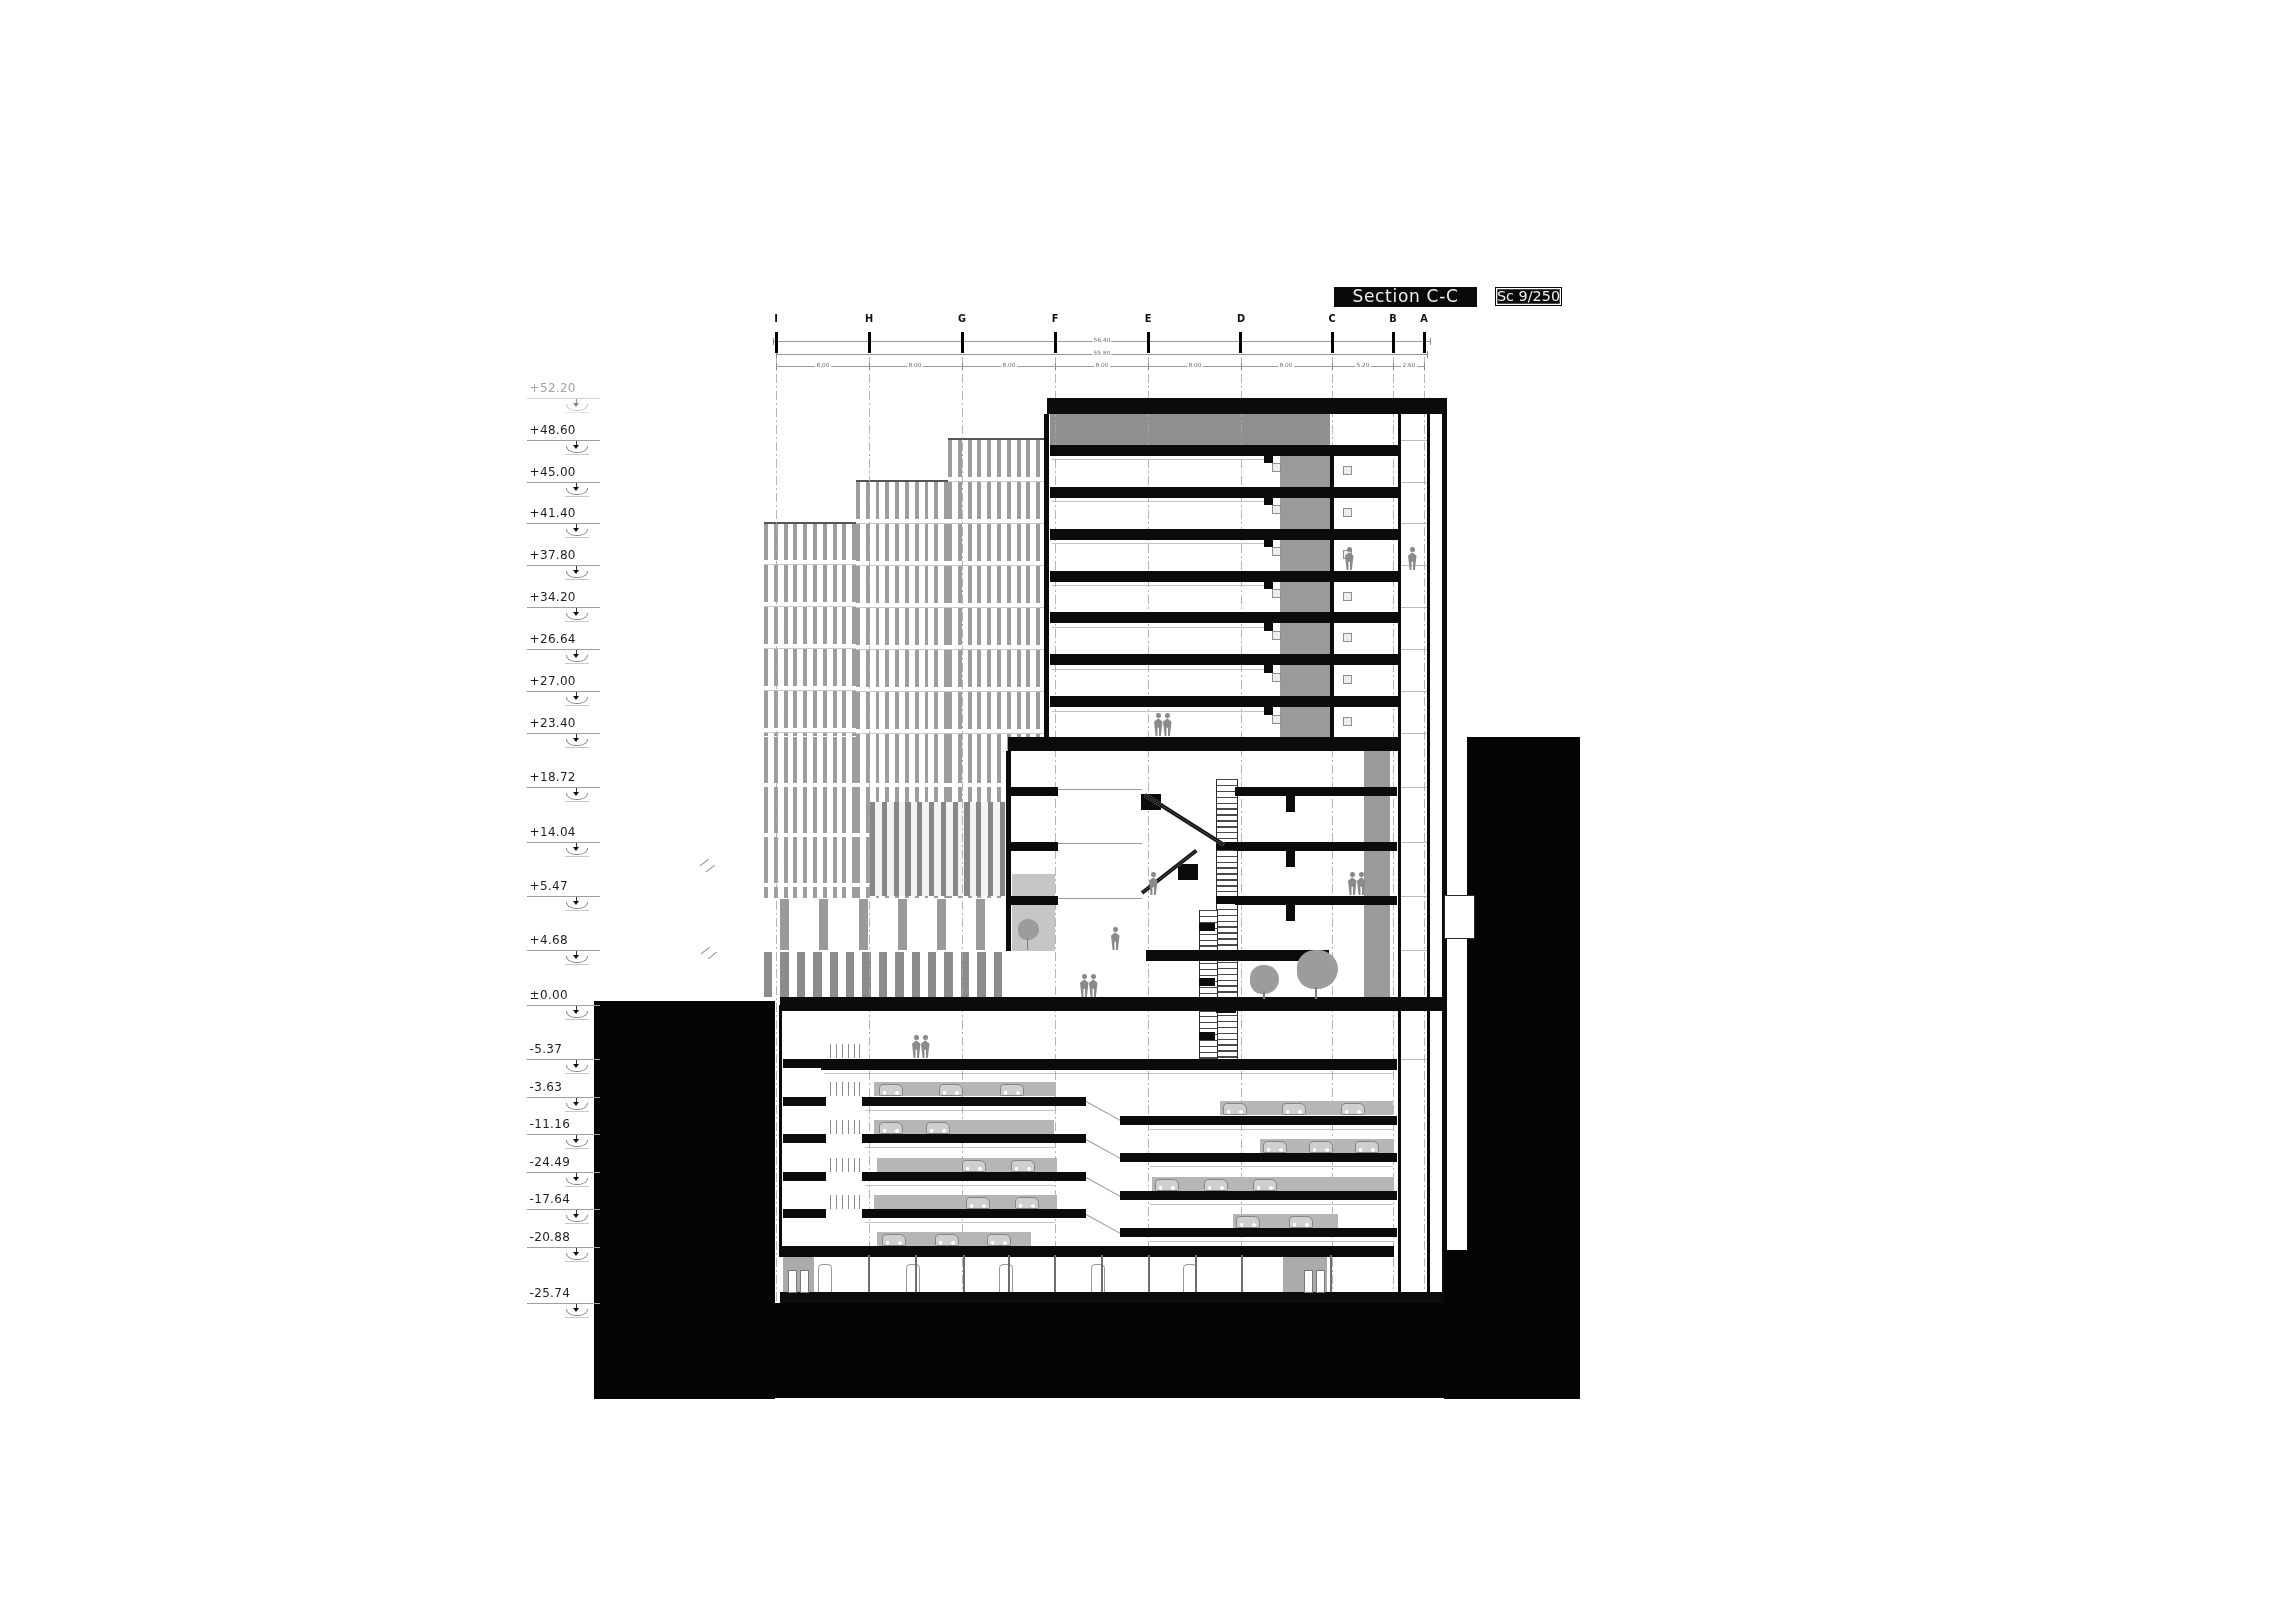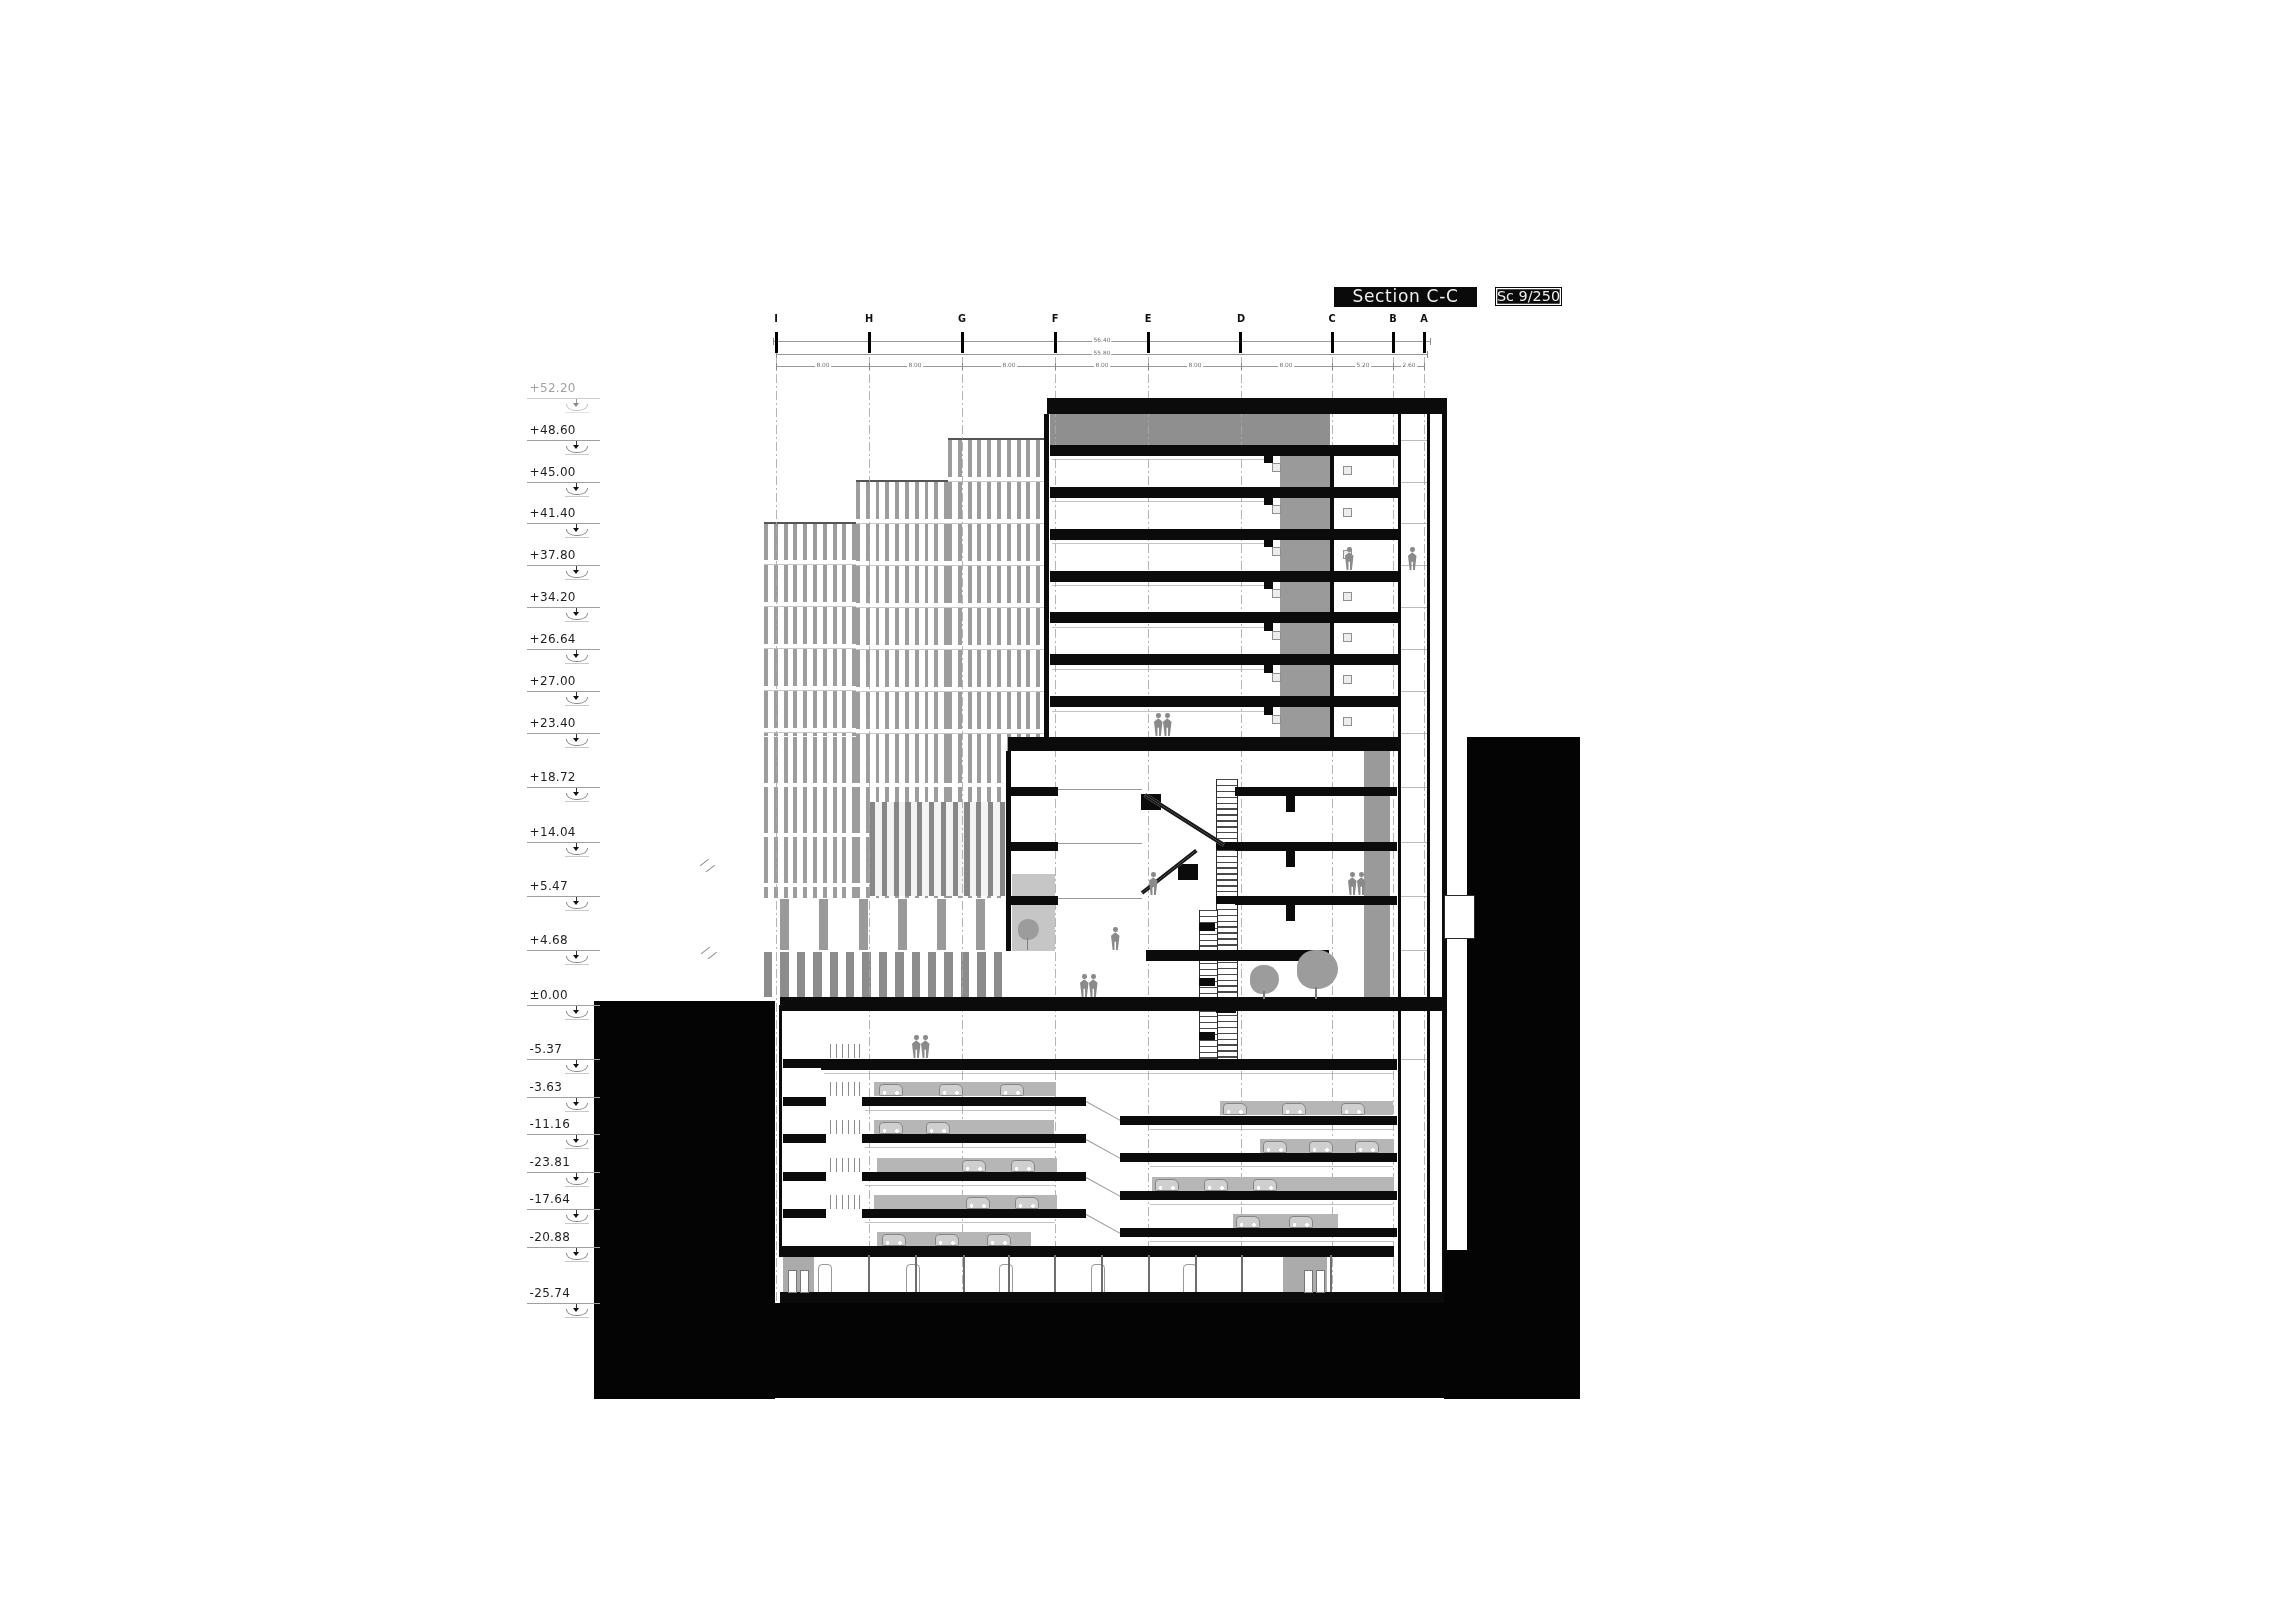--- a/index.html
+++ b/index.html
@@ -525,21 +525,21 @@
       <span class="tx">-11.16</span>
       <span class="bar"></span>
       <span class="sym">
         <span class="stem"></span>
         <span class="tri"></span>
         <span class="arc"></span>
         <span class="base"></span>
       </span>
     </div>
     <div class="lvl" style="top: 1172px;">
-      <span class="tx">-23.81</span>
+      <span class="tx">-24.49</span>
       <span class="bar"></span>
       <span class="sym">
         <span class="stem"></span>
         <span class="tri"></span>
         <span class="arc"></span>
         <span class="base"></span>
       </span>
     </div>
     <div class="lvl" style="top: 1209px;">
       <span class="tx">-17.64</span>

